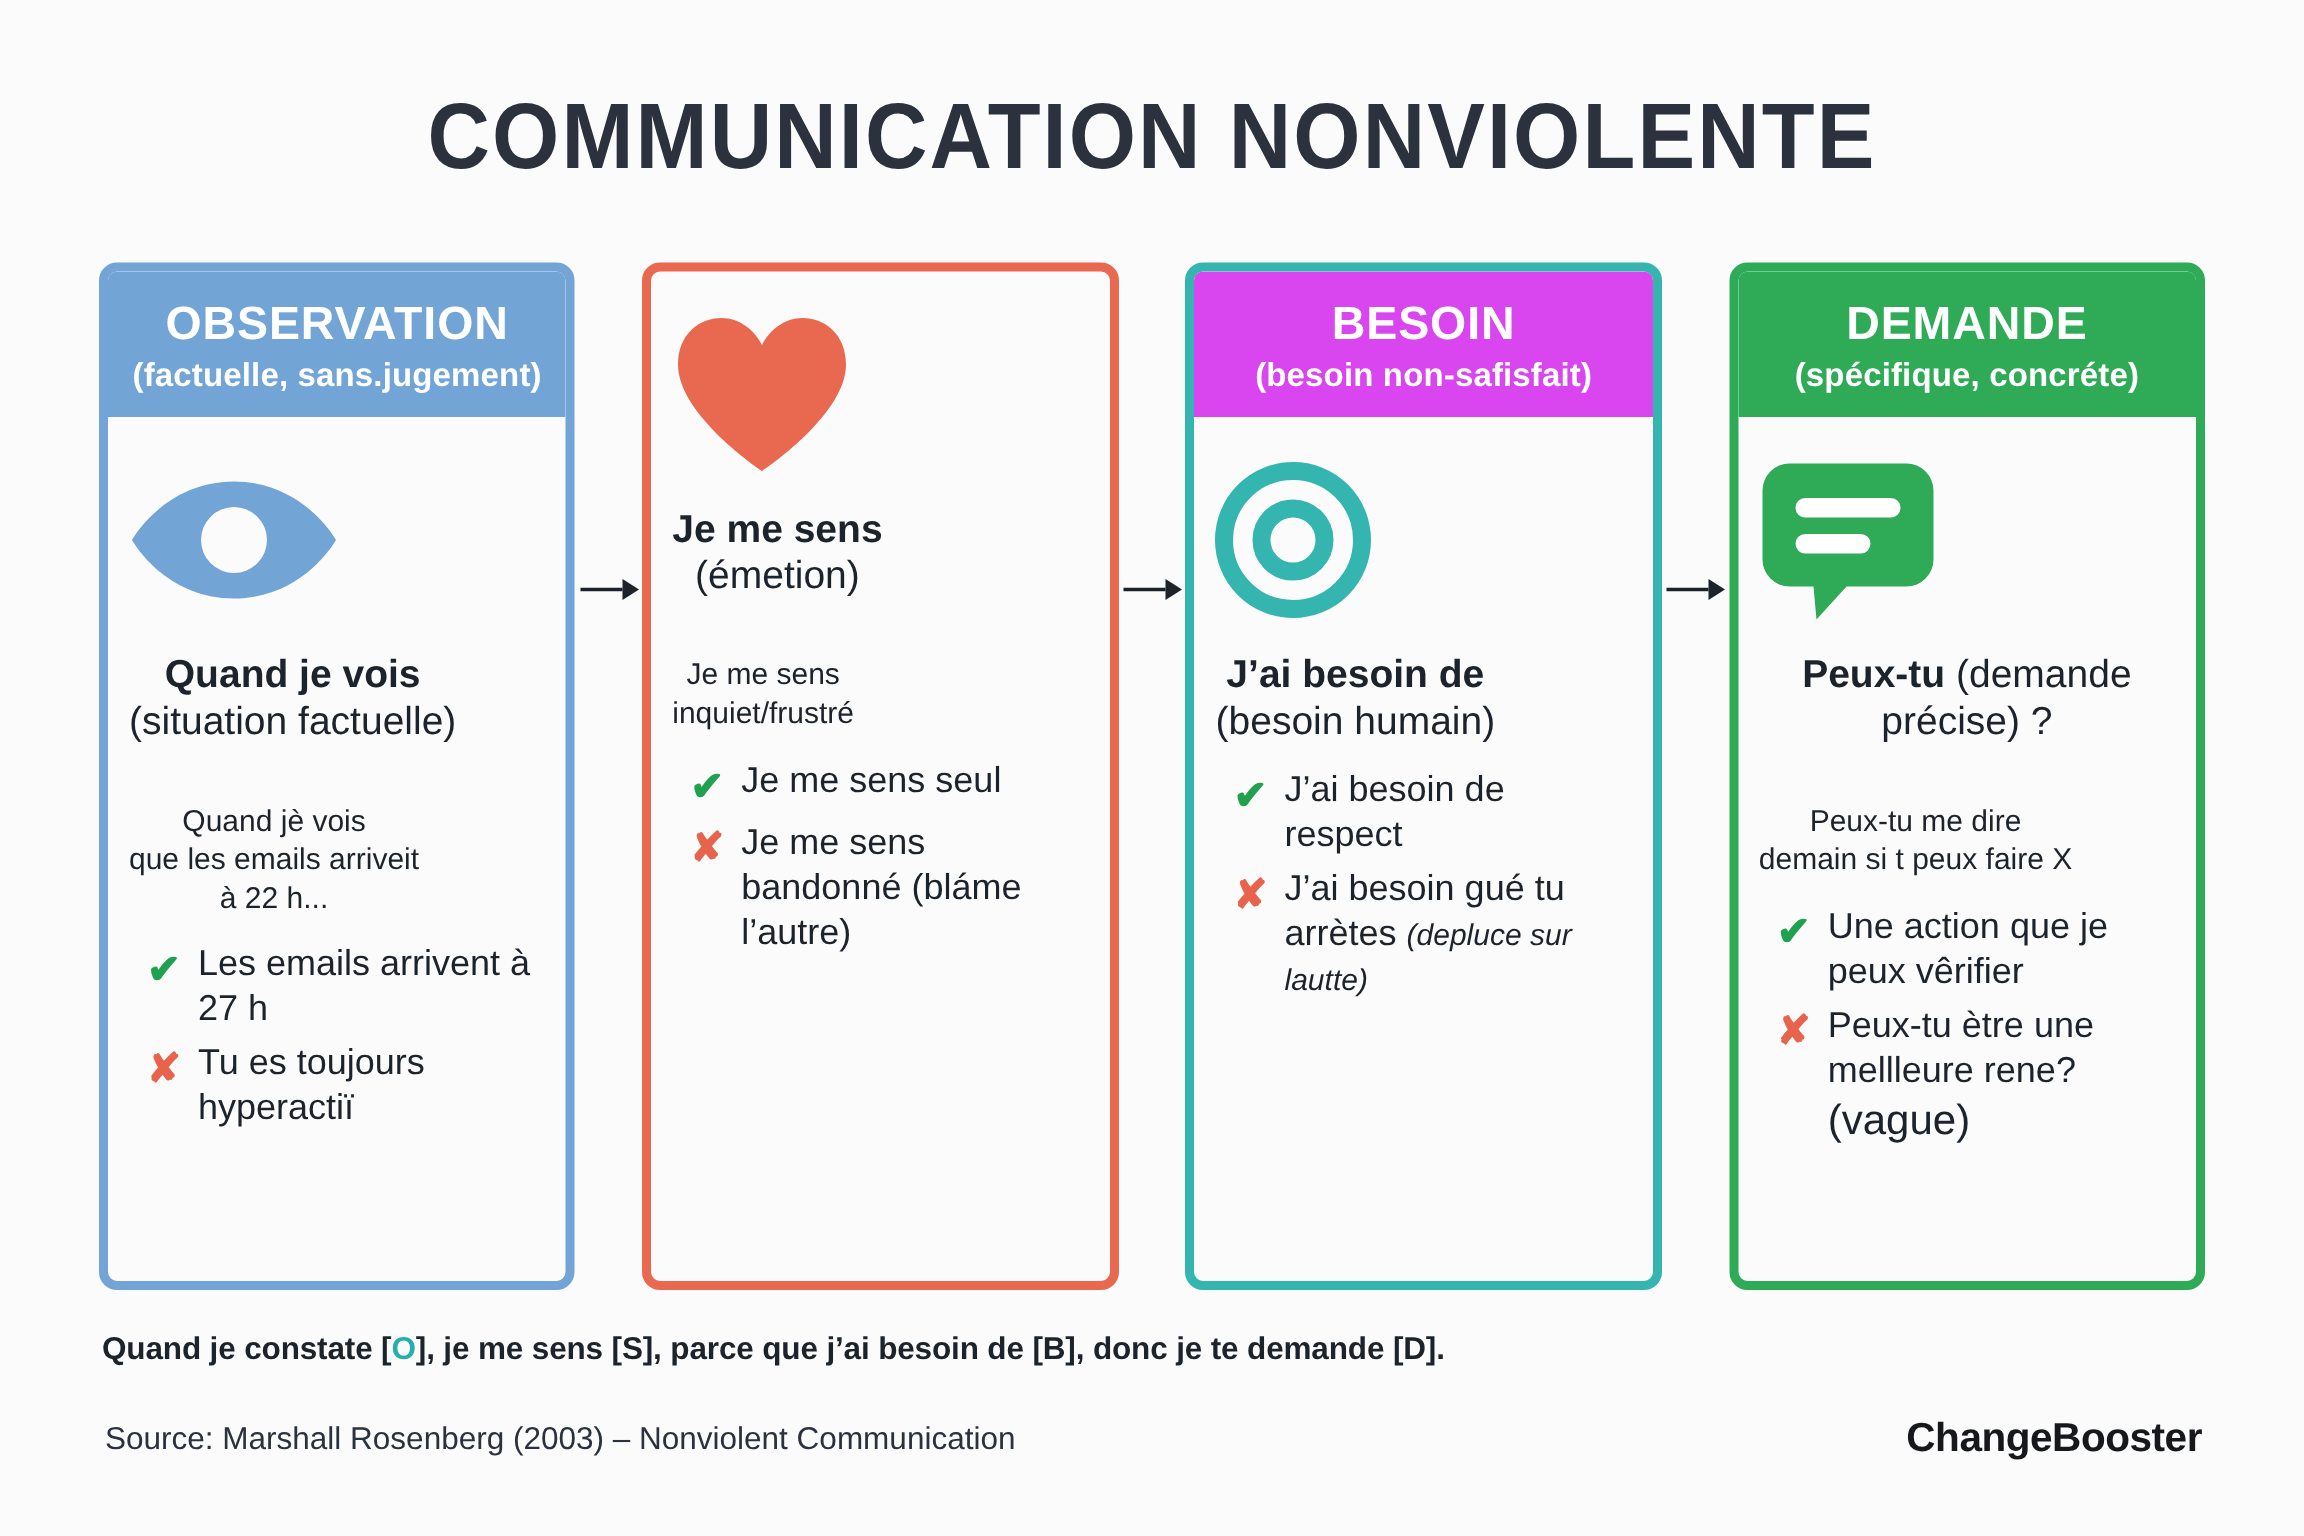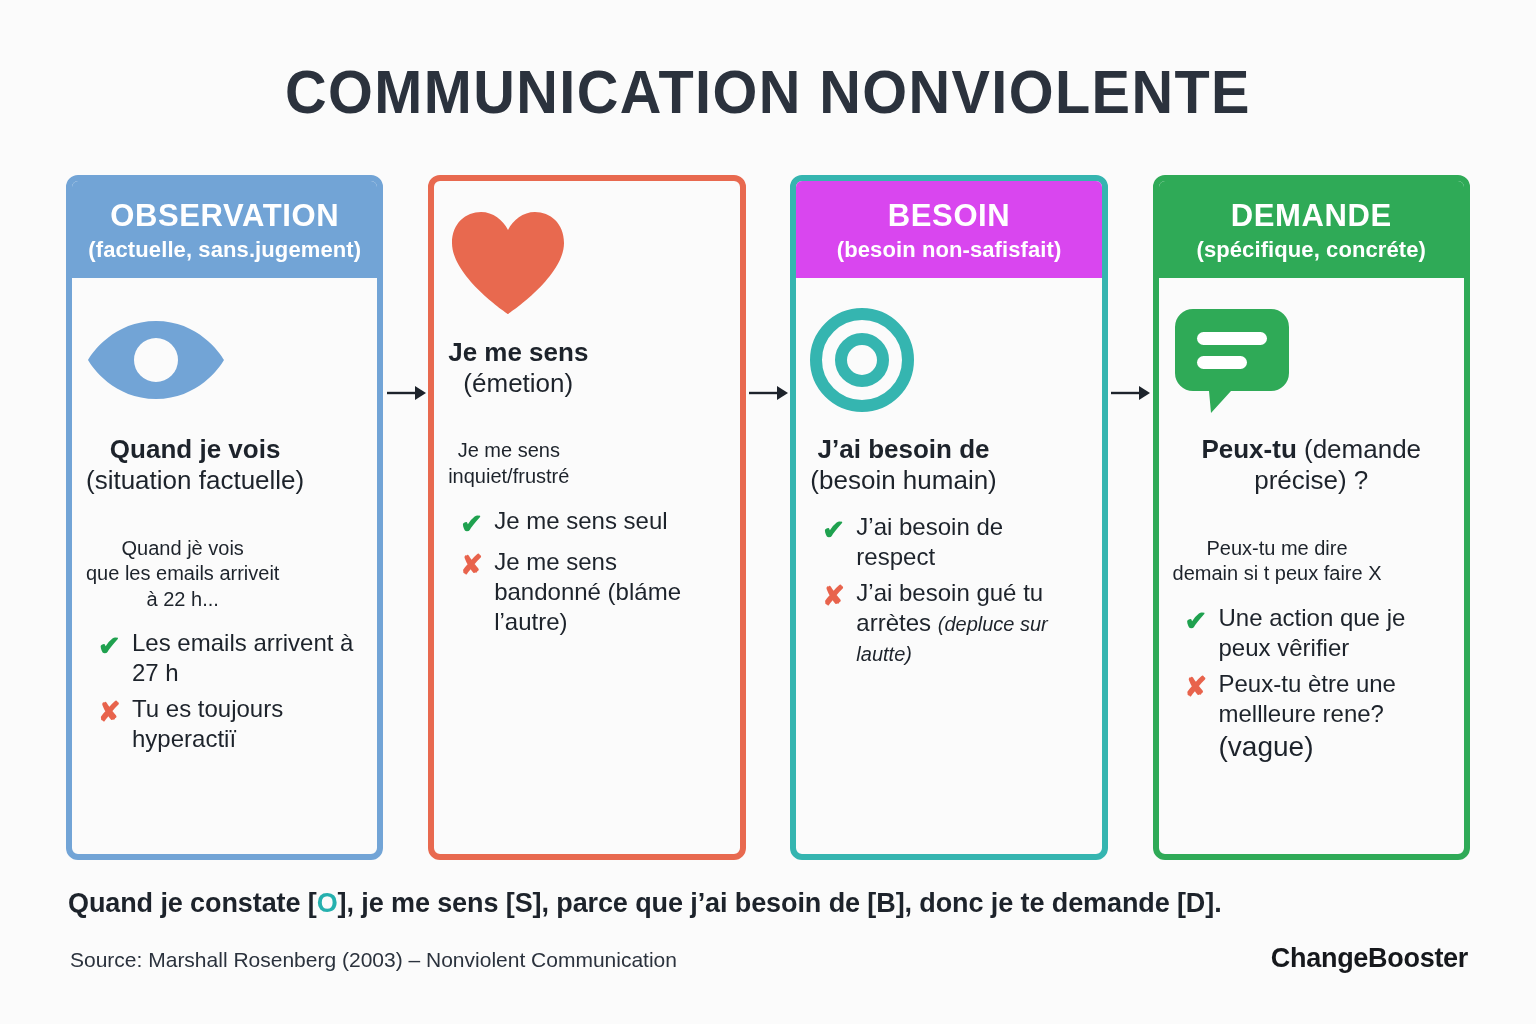--- a/index.html
+++ b/index.html
@@ -149,21 +149,21 @@
     justify-content: center;
     align-self: flex-start;
     margin-top: 208px;
   }
 
   
   .formula {
     position: absolute;
     top: 888px;
     left: 68px;
-    font-size: 27px;
+    font-size: 21px;
     font-weight: bold;
     color: #1d232b;
     letter-spacing: -0.1px;
   }
   .formula .accent-o { color: #25b0ae; }
 
   .source {
     position: absolute;
     top: 948px;
     left: 70px;

